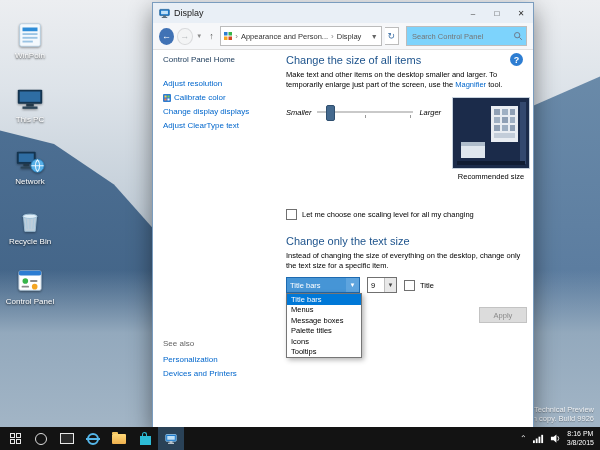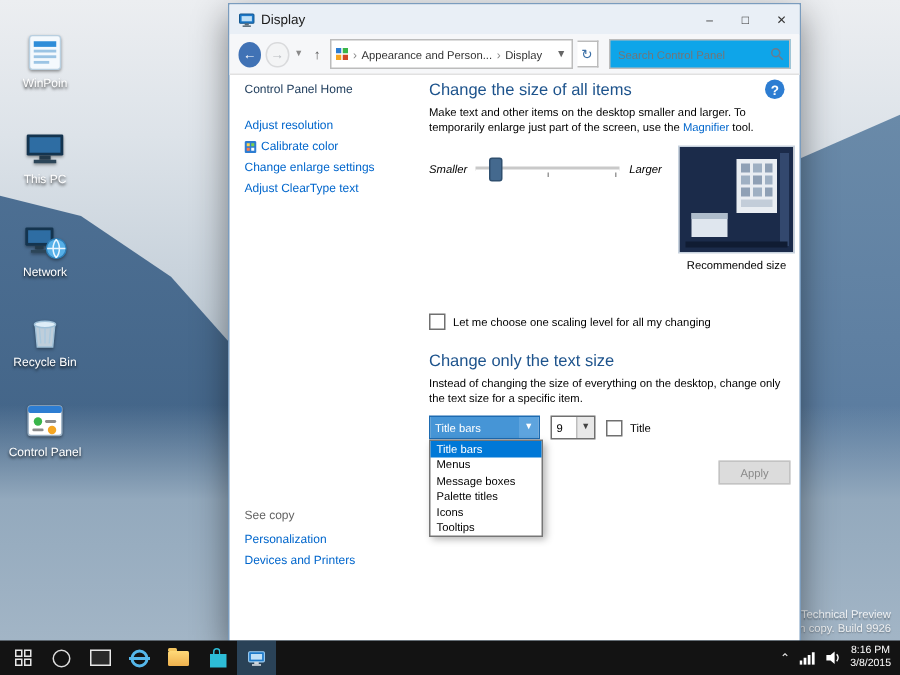--- a/index.html
+++ b/index.html
@@ -30,21 +30,21 @@
   .navbtn{width:17px;height:17px;border-radius:50%;font-size:9px;display:flex;align-items:center;justify-content:center;border:none;padding:0;font-family:inherit;}
   .back{background:#4072b5;color:#fff;}
   .fwd{background:#f3f4f5;color:#b9bcc0;border:1px solid #d9dadc;}
   .hist{border:none;background:none;color:#8a8a8a;font-size:6px;width:8px;padding:0;}
   .upbtn{border:none;background:none;color:#555;font-size:9px;width:13px;padding:0;}
   .addr{width:172px;height:18px;background:#fff;border:1px solid #bcbcbc;display:flex;align-items:center;font-size:7.5px;color:#333;padding:0 3px;gap:3px;overflow:hidden;}
   .addr .sep{color:#888;font-size:8px;}
   .addr .seg{white-space:nowrap;}
   .addr-drop{margin-left:auto;color:#666;font-size:7px;}
   .refresh-btn{width:16px;height:18px;border:1px solid #bcbcbc;border-left:none;background:#fff;font-size:9px;color:#3a6ea5;display:flex;align-items:center;justify-content:center;padding:0;}
-  .searchbox{margin-left:4px;flex:1;height:18px;border:1px solid #bcbcbc;background:#0ea5e9;display:flex;align-items:center;padding:0 3px;gap:2px;}
+  .searchbox{margin-left:4px;flex:1;height:18px;border:1px solid #bcbcbc;background:#7dd3fc;display:flex;align-items:center;padding:0 3px;gap:2px;}
   .searchbox input{flex:1;min-width:0;border:none;outline:none;background:transparent;font-size:7.5px;color:#333;font-family:inherit;}
 
   .help{position:absolute;right:10px;top:50px;width:13px;height:13px;border-radius:50%;background:#2d7dd2;color:#fff;font-size:9px;font-weight:bold;border:none;display:flex;align-items:center;justify-content:center;padding:0;font-family:inherit;}
 
   
   .sidebar{position:absolute;top:46px;left:0;width:130px;bottom:0;padding:6px 0 0 10px;font-size:8px;}
   .cp-home{color:#23405f;margin-bottom:13px;cursor:pointer;}
   .side-link{display:flex;align-items:center;gap:3px;color:#0066cc;line-height:14px;cursor:pointer;white-space:nowrap;}
   .side-bottom{position:absolute;top:290px;left:10px;}
   .see-also{color:#636363;margin-bottom:5px;}
@@ -222,27 +222,27 @@
         <svg width="8" height="8" viewBox="0 0 8 8">
             <rect width="8" height="8" rx="1" fill="#2d7dd2"></rect>
             <rect x="1.5" y="1.5" width="2" height="2" fill="#ffd24c"></rect>
             <rect x="4.5" y="1.5" width="2" height="2" fill="#7ed24c"></rect>
             <rect x="1.5" y="4.5" width="2" height="2" fill="#ff7a4c"></rect>
             <rect x="4.5" y="4.5" width="2" height="2" fill="#fff"></rect>
           </svg>
         <span>Calibrate color</span>
       </div>
       <div class="side-link">
-        <span>Change enlarge settings</span>
+        <span>Change display displays</span>
       </div>
       <div class="side-link">
         <span>Adjust ClearType text</span>
       </div>
       <div class="side-bottom">
-        <div class="see-also">See copy</div>
+        <div class="see-also">See also</div>
         <div class="side-link">
           <span>Personalization</span>
         </div>
         <div class="side-link">
           <span>Devices and Printers</span>
         </div>
       </div>
     </div>
 
     <svg class="preview" viewBox="0 0 76 70">

